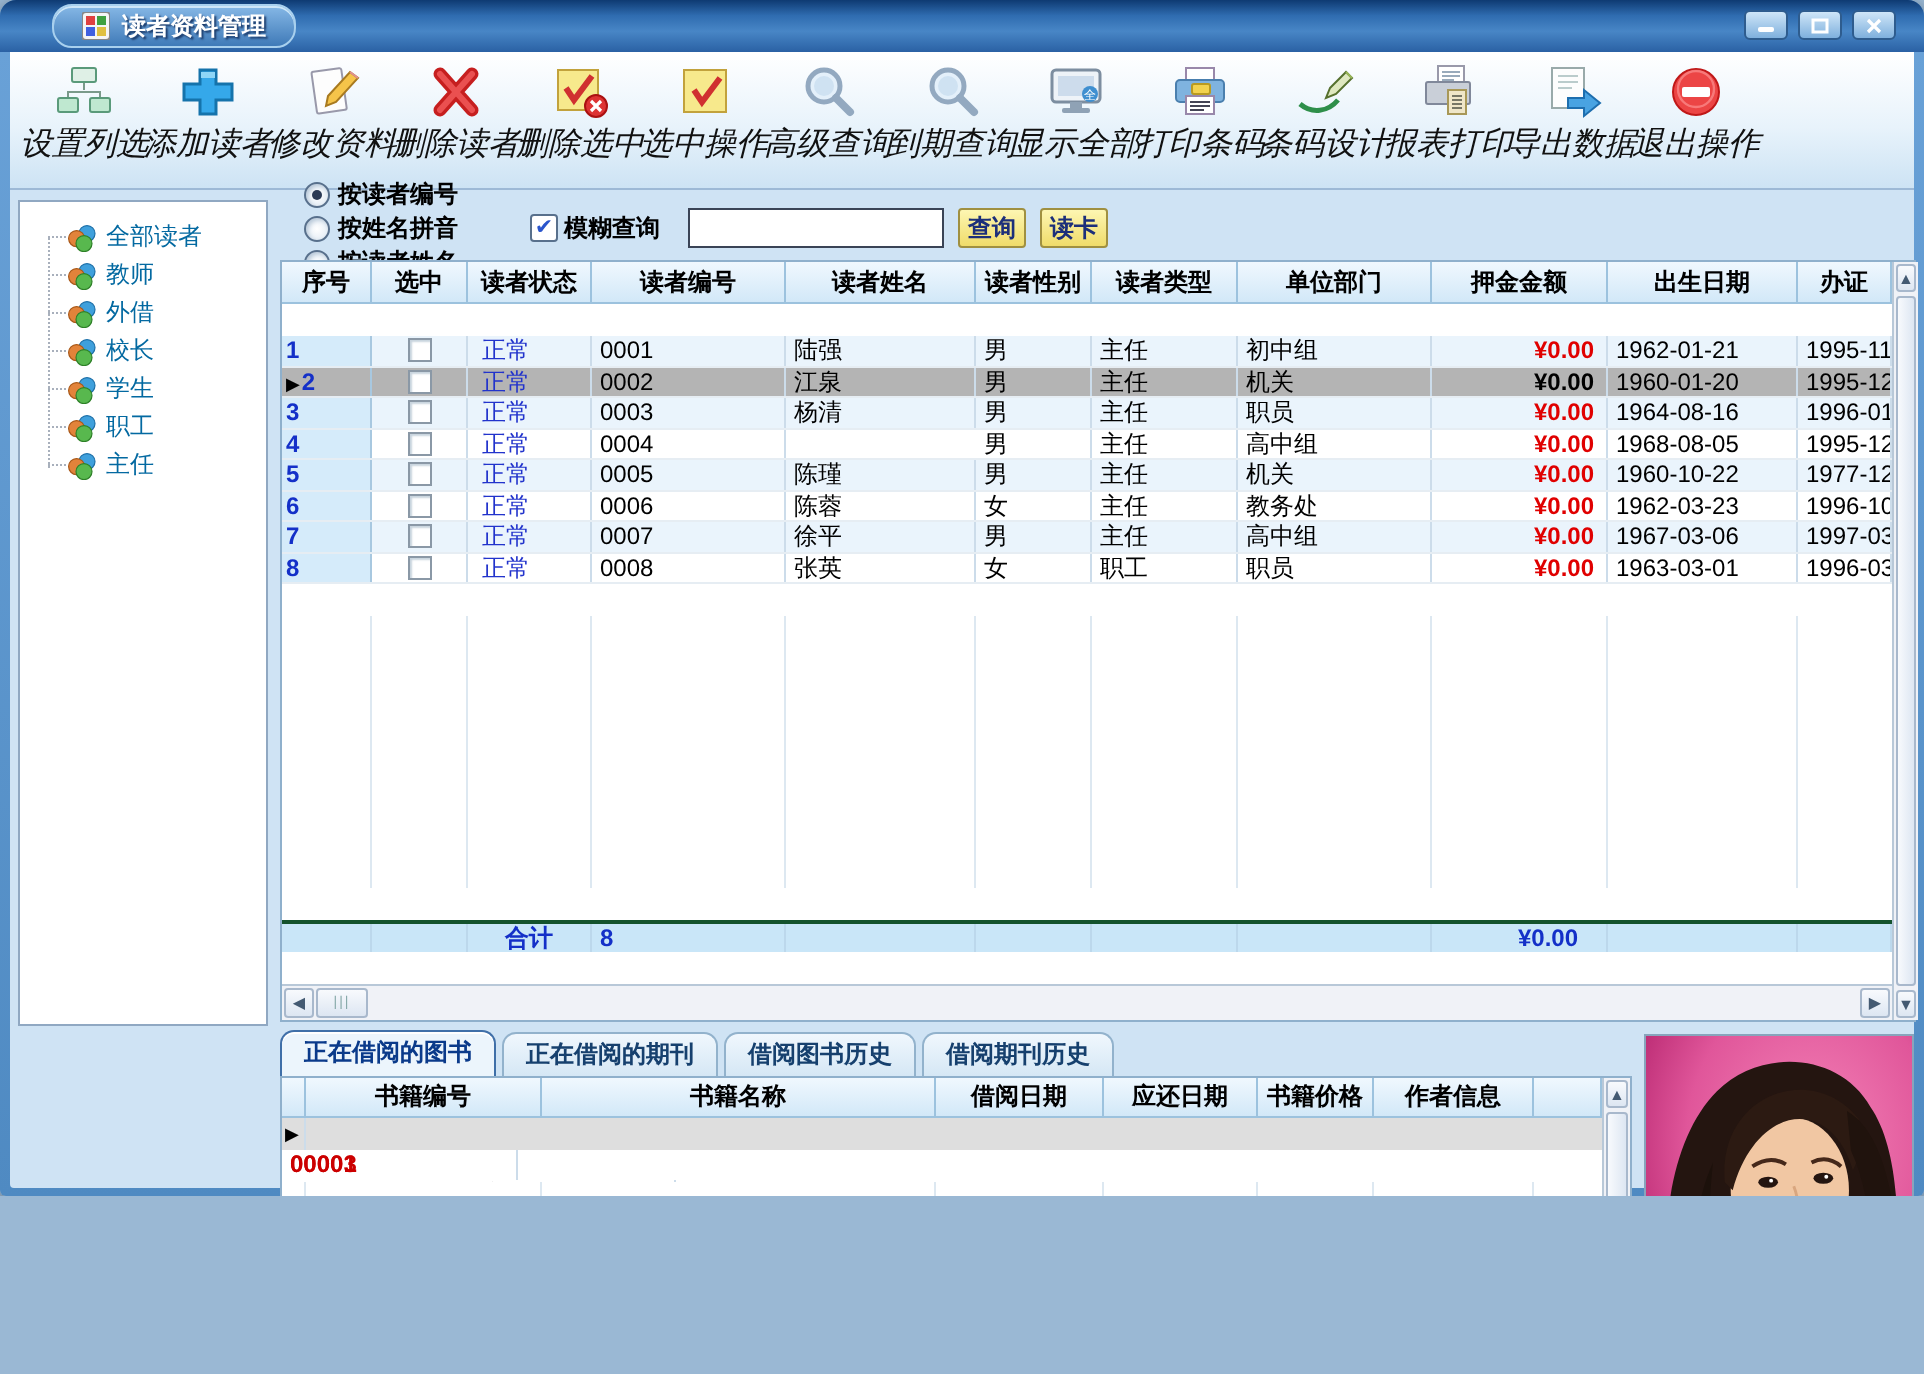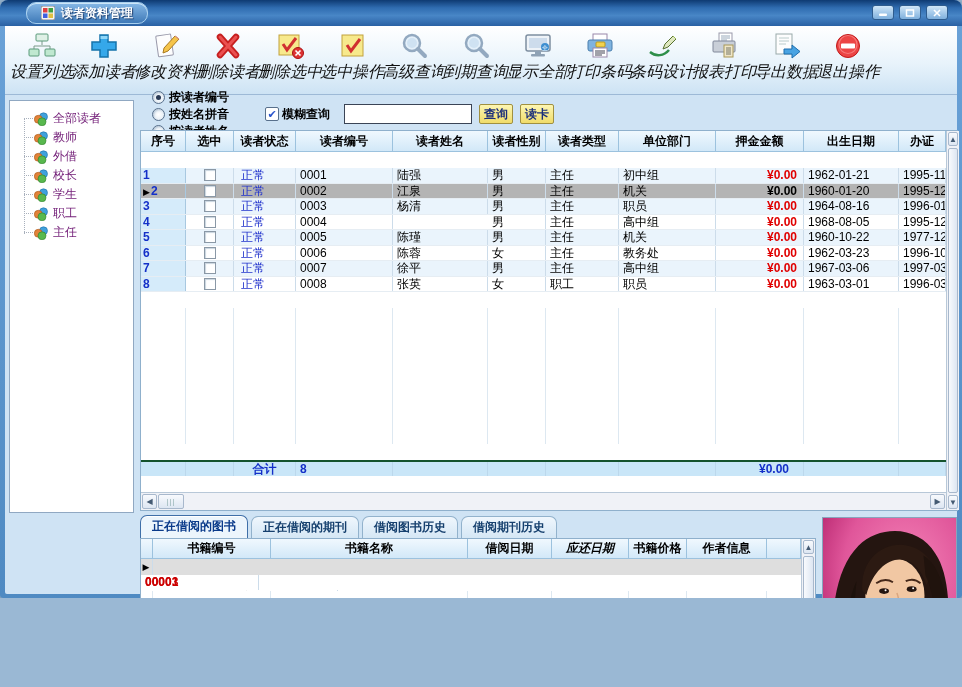--- a/index.html
+++ b/index.html
@@ -26,21 +26,21 @@
   .tb-icon { width:32px; height:30px; display:flex; align-items:center; justify-content:center; }
   .tb-icon svg { width:30px; height:28px; }
   .tb-label { font-size:16px; color:#111; margin-top:1px; white-space:nowrap;font-style:italic; }
   .sidebar { position:absolute; left:9px; top:100px; width:125px; height:413px;
     background:#fff; border:1px solid #90a8c2; }
   .tree { position:relative; padding:8px 0 0 6px; }
   .tree-vline { position:absolute; left:14px; top:17px; border-left:1px dotted #a8b0bc; }
   .tree-item { position:relative; height:19px; display:flex; align-items:center; gap:5px; padding-left:18px; cursor:default; }
   .tree-item::before { content:""; position:absolute; left:8px; top:9px; width:9px; border-top:1px dotted #a8b0bc; }
   .tree-item svg { width:14px; height:14px; flex:none; }
-  .tree-label { font-size:12px; color:#701a75; white-space:nowrap; }
+  .tree-label { font-size:12px; color:#0369a1; white-space:nowrap; }
   .filterbar { position:absolute; left:140px; top:100px; width:818px; height:28px;
     display:flex; align-items:center; padding-left:12px; }
   .radio { display:flex; align-items:center; gap:4px; margin-right:10px; }
   .rdot { width:13px; height:13px; border-radius:50%; background:radial-gradient(#fff,#dde8f2);
     border:1px solid #58708c; box-shadow:inset 1px 1px 2px #b8c8d8; position:relative; }
   .radio.sel .rdot::after { content:""; position:absolute; left:3px; top:3px; width:5px; height:5px; border-radius:50%; background:#2a3a55; }
   .ctl-label { font-size:12px; font-weight:bold; color:#000; white-space:nowrap; }
   .fuzzy { display:flex; align-items:center; gap:3px; margin-left:26px; }
   .cbox { width:14px; height:14px; background:#fff; border:1px solid #58708c; border-radius:2px;
     font-size:11px; line-height:12px; text-align:center; color:#2a55cc; font-weight:bold; }
@@ -562,21 +562,21 @@
       <div class="tab">借阅期刊历史</div>
     </div>
 
   <div class="btable">
     <div class="bt-main">
       <div class="bt-header" id="btHeader">
           <div class="hcell" style="width:12px;"></div>
           <div class="hcell" style="width:118px;">书籍编号</div>
           <div class="hcell" style="width:197px;">书籍名称</div>
           <div class="hcell" style="width:84px;">借阅日期</div>
-          <div class="hcell" style="width:77px;font-style:italic;">应还日期</div>
+          <div class="hcell" style="width:77px;">应还日期</div>
           <div class="hcell" style="width:58px;">书籍价格</div>
           <div class="hcell" style="width:80px;">作者信息</div>
           <div class="hcell" style="width:34px;"></div>
         </div>
       <div class="bt-body" id="btBody">
           <div class="trow" style="background:#dedede;">
             <div class="tcell" style="width:12px;padding:0;text-align:center;"><span class="marker">▶</span></div>
             <div class="tcell c-code" style="width:118px;">00001</div>
             <div class="tcell " style="width:197px;">网页制作上机指导</div>
             <div class="tcell " style="width:84px;">2010-11-25</div>

